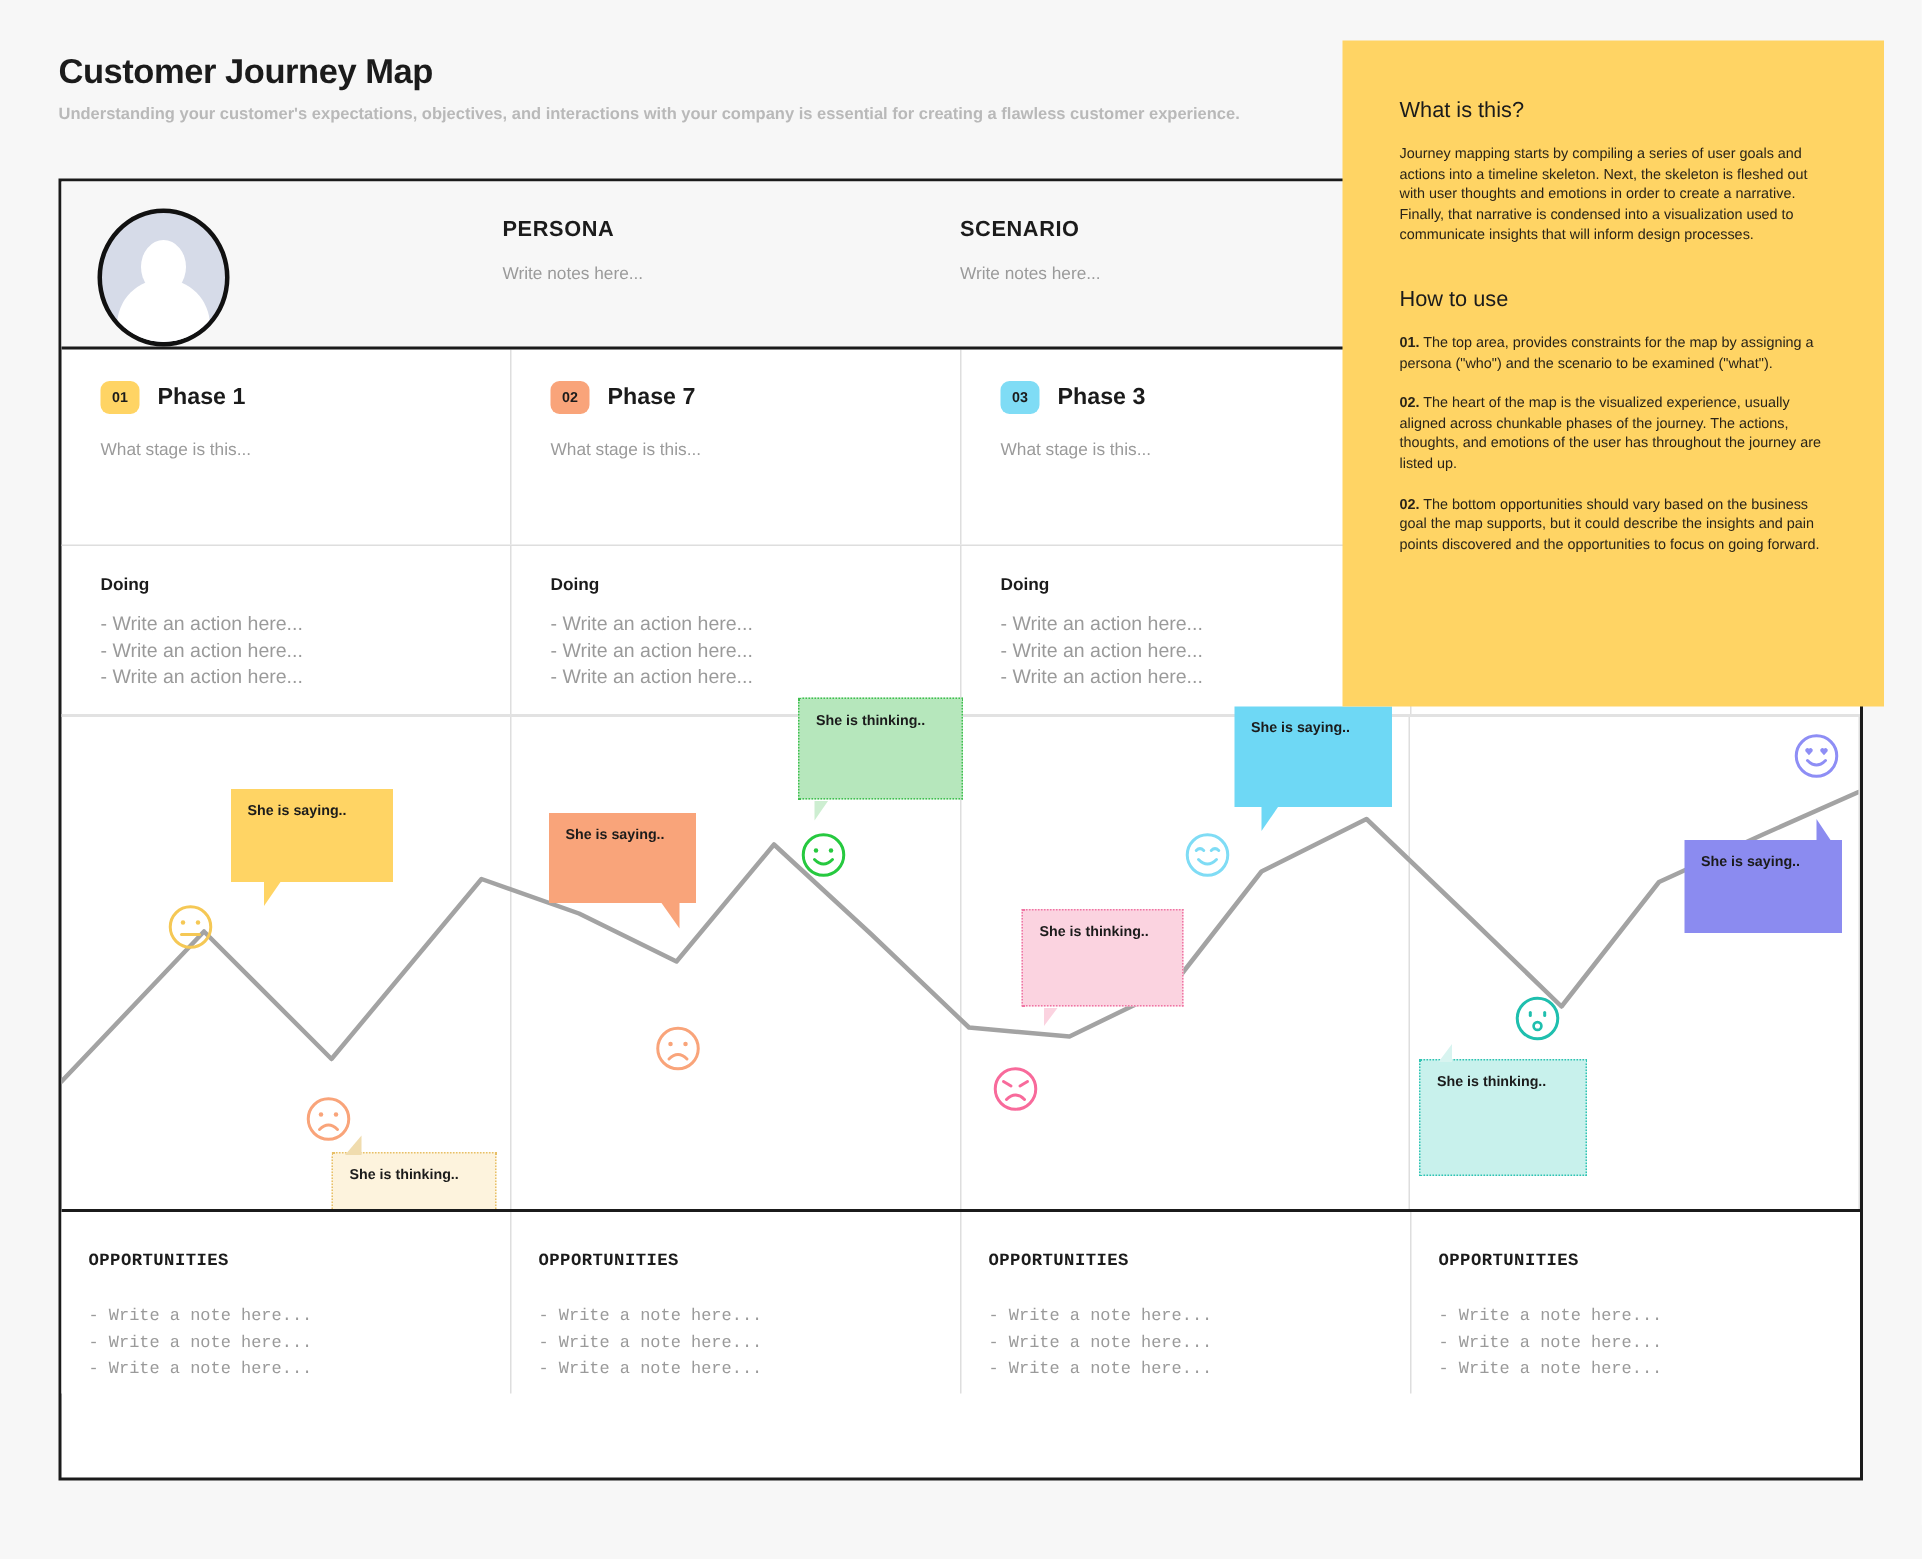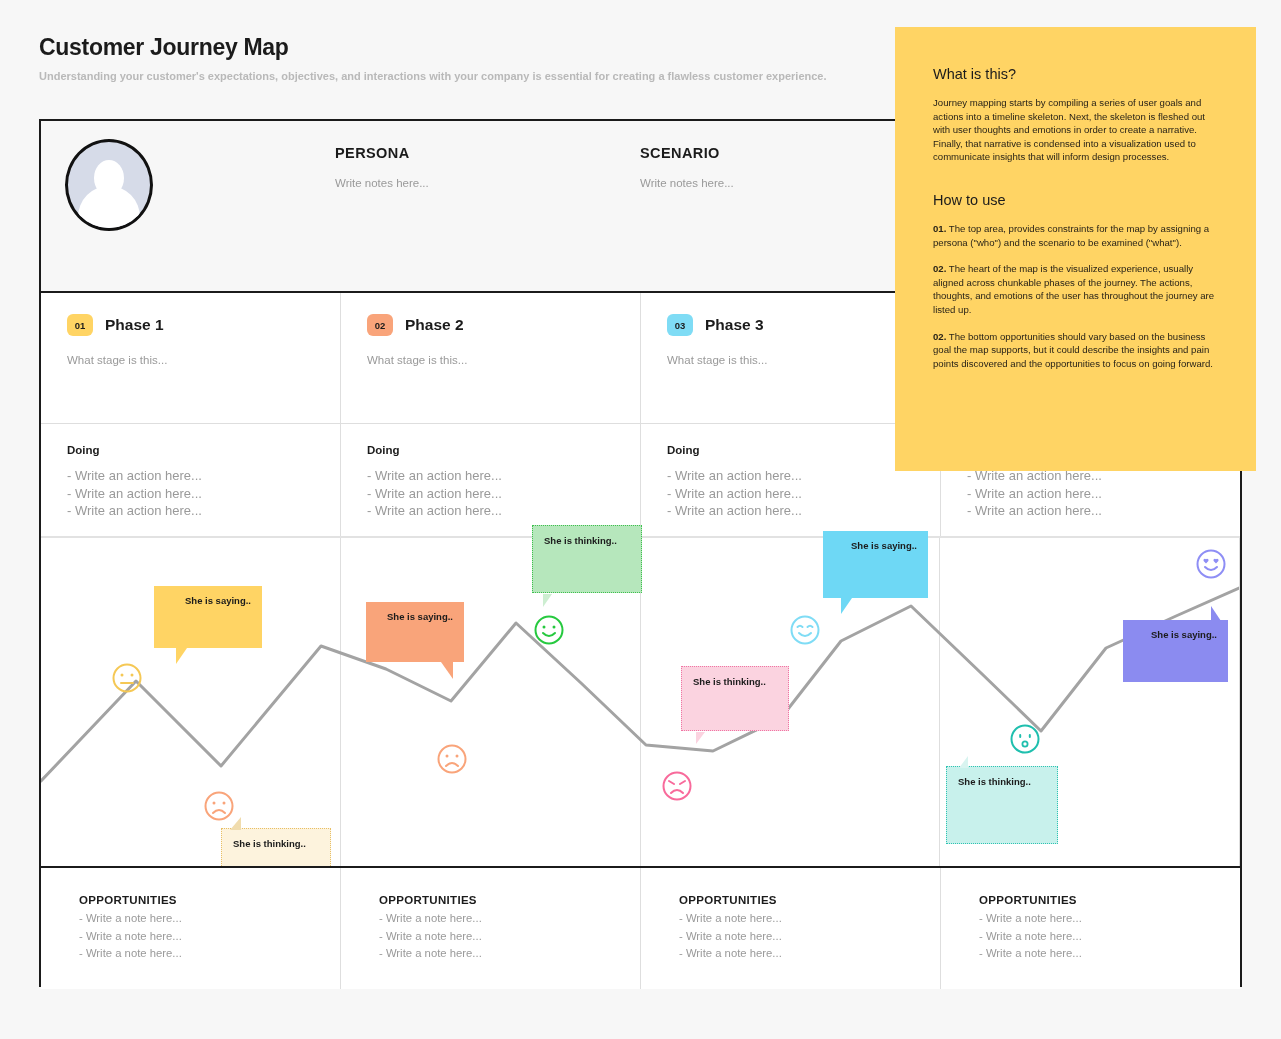--- a/index.html
+++ b/index.html
@@ -25,21 +25,21 @@
   
   .board {
     position: absolute; left: 39px; top: 119px;
     width: 1203px; height: 868px;
     background: #ffffff;
     border: 2.5px solid #1b1b1b;
   }
 
   
   .board-header {
-    position: relative; height: 172px;
+    position: relative; height: 112px;
     background: #f7f7f7;
     border-bottom: 2.5px solid #1b1b1b;
     display: flex; align-items: center;
   }
   .avatar-wrap { position: absolute; left: 24px; top: 18px; }
   .avatar {
     width: 88px; height: 92px; border-radius: 50%;
     background: #d6dbe8; border: 3px solid #111;
     position: relative; overflow: hidden;
   }
@@ -101,42 +101,43 @@
   .emotion-svg {
     position: absolute; left: 0; top: 0;
     width: 1198px; height: 330px; pointer-events: none;
   }
 
   
   .note {
     position: absolute; padding: 9px 11px 0 11px;
     font-size: 9.5px; font-weight: bold; color: #1b1b1b;
   }
-  .note.say { border: none; text-align: right; }
+  .note.say { border: none; }
   .note.think { border-width: 1.4px; border-style: dotted; }
   .tail { position: absolute; width: 0; height: 0; }
 
   
   .face { position: absolute; }
 
   
   .opp-row {
     display: flex; height: 123px;
     border-top: 2.5px solid #1b1b1b; background: #fff;
     position: relative; z-index: 5;
   }
   .opp-cell {
-    flex: 1 1 0; padding: 26px 25px 0 38px;
+    flex: 1 1 0; padding: 26px 25px 0 18px;
     border-right: 1px solid #dedede;
+    font-family: Liberation Mono, monospace;
   }
   .opp-cell:last-child { border-right: none; }
   .opp-title {
     font-size: 11.5px; font-weight: bold; color: #1b1b1b; letter-spacing: 0.3px;
   }
-  .opp-list { margin-top: 4px; }
+  .opp-list { margin-top: 23px; }
   .opp-list li {
     list-style: none; font-size: 11.3px; color: #9a9a9a; line-height: 17.5px;
   }
 
   
   .info-panel {
     position: absolute; left: 895px; top: 27px;
     width: 361px; height: 444px;
     background: #ffd464; padding: 38px 38px 0 38px; z-index: 40;
   }
@@ -183,21 +184,21 @@
       <div class="col">
         <div class="phase-row">
           <div class="badge" style="background:#ffd464">01</div>
           <div class="phase-name">Phase 1</div>
         </div>
         <div class="phase-note">What stage is this...</div>
       </div>
       <div class="col">
         <div class="phase-row">
           <div class="badge" style="background:#f9a47a">02</div>
-          <div class="phase-name">Phase 2</div>
+          <div class="phase-name">Phase 7</div>
         </div>
         <div class="phase-note">What stage is this...</div>
       </div>
       <div class="col">
         <div class="phase-row">
           <div class="badge" style="background:#7fdcf5">03</div>
           <div class="phase-name">Phase 3</div>
         </div>
         <div class="phase-note">What stage is this...</div>
       </div>

